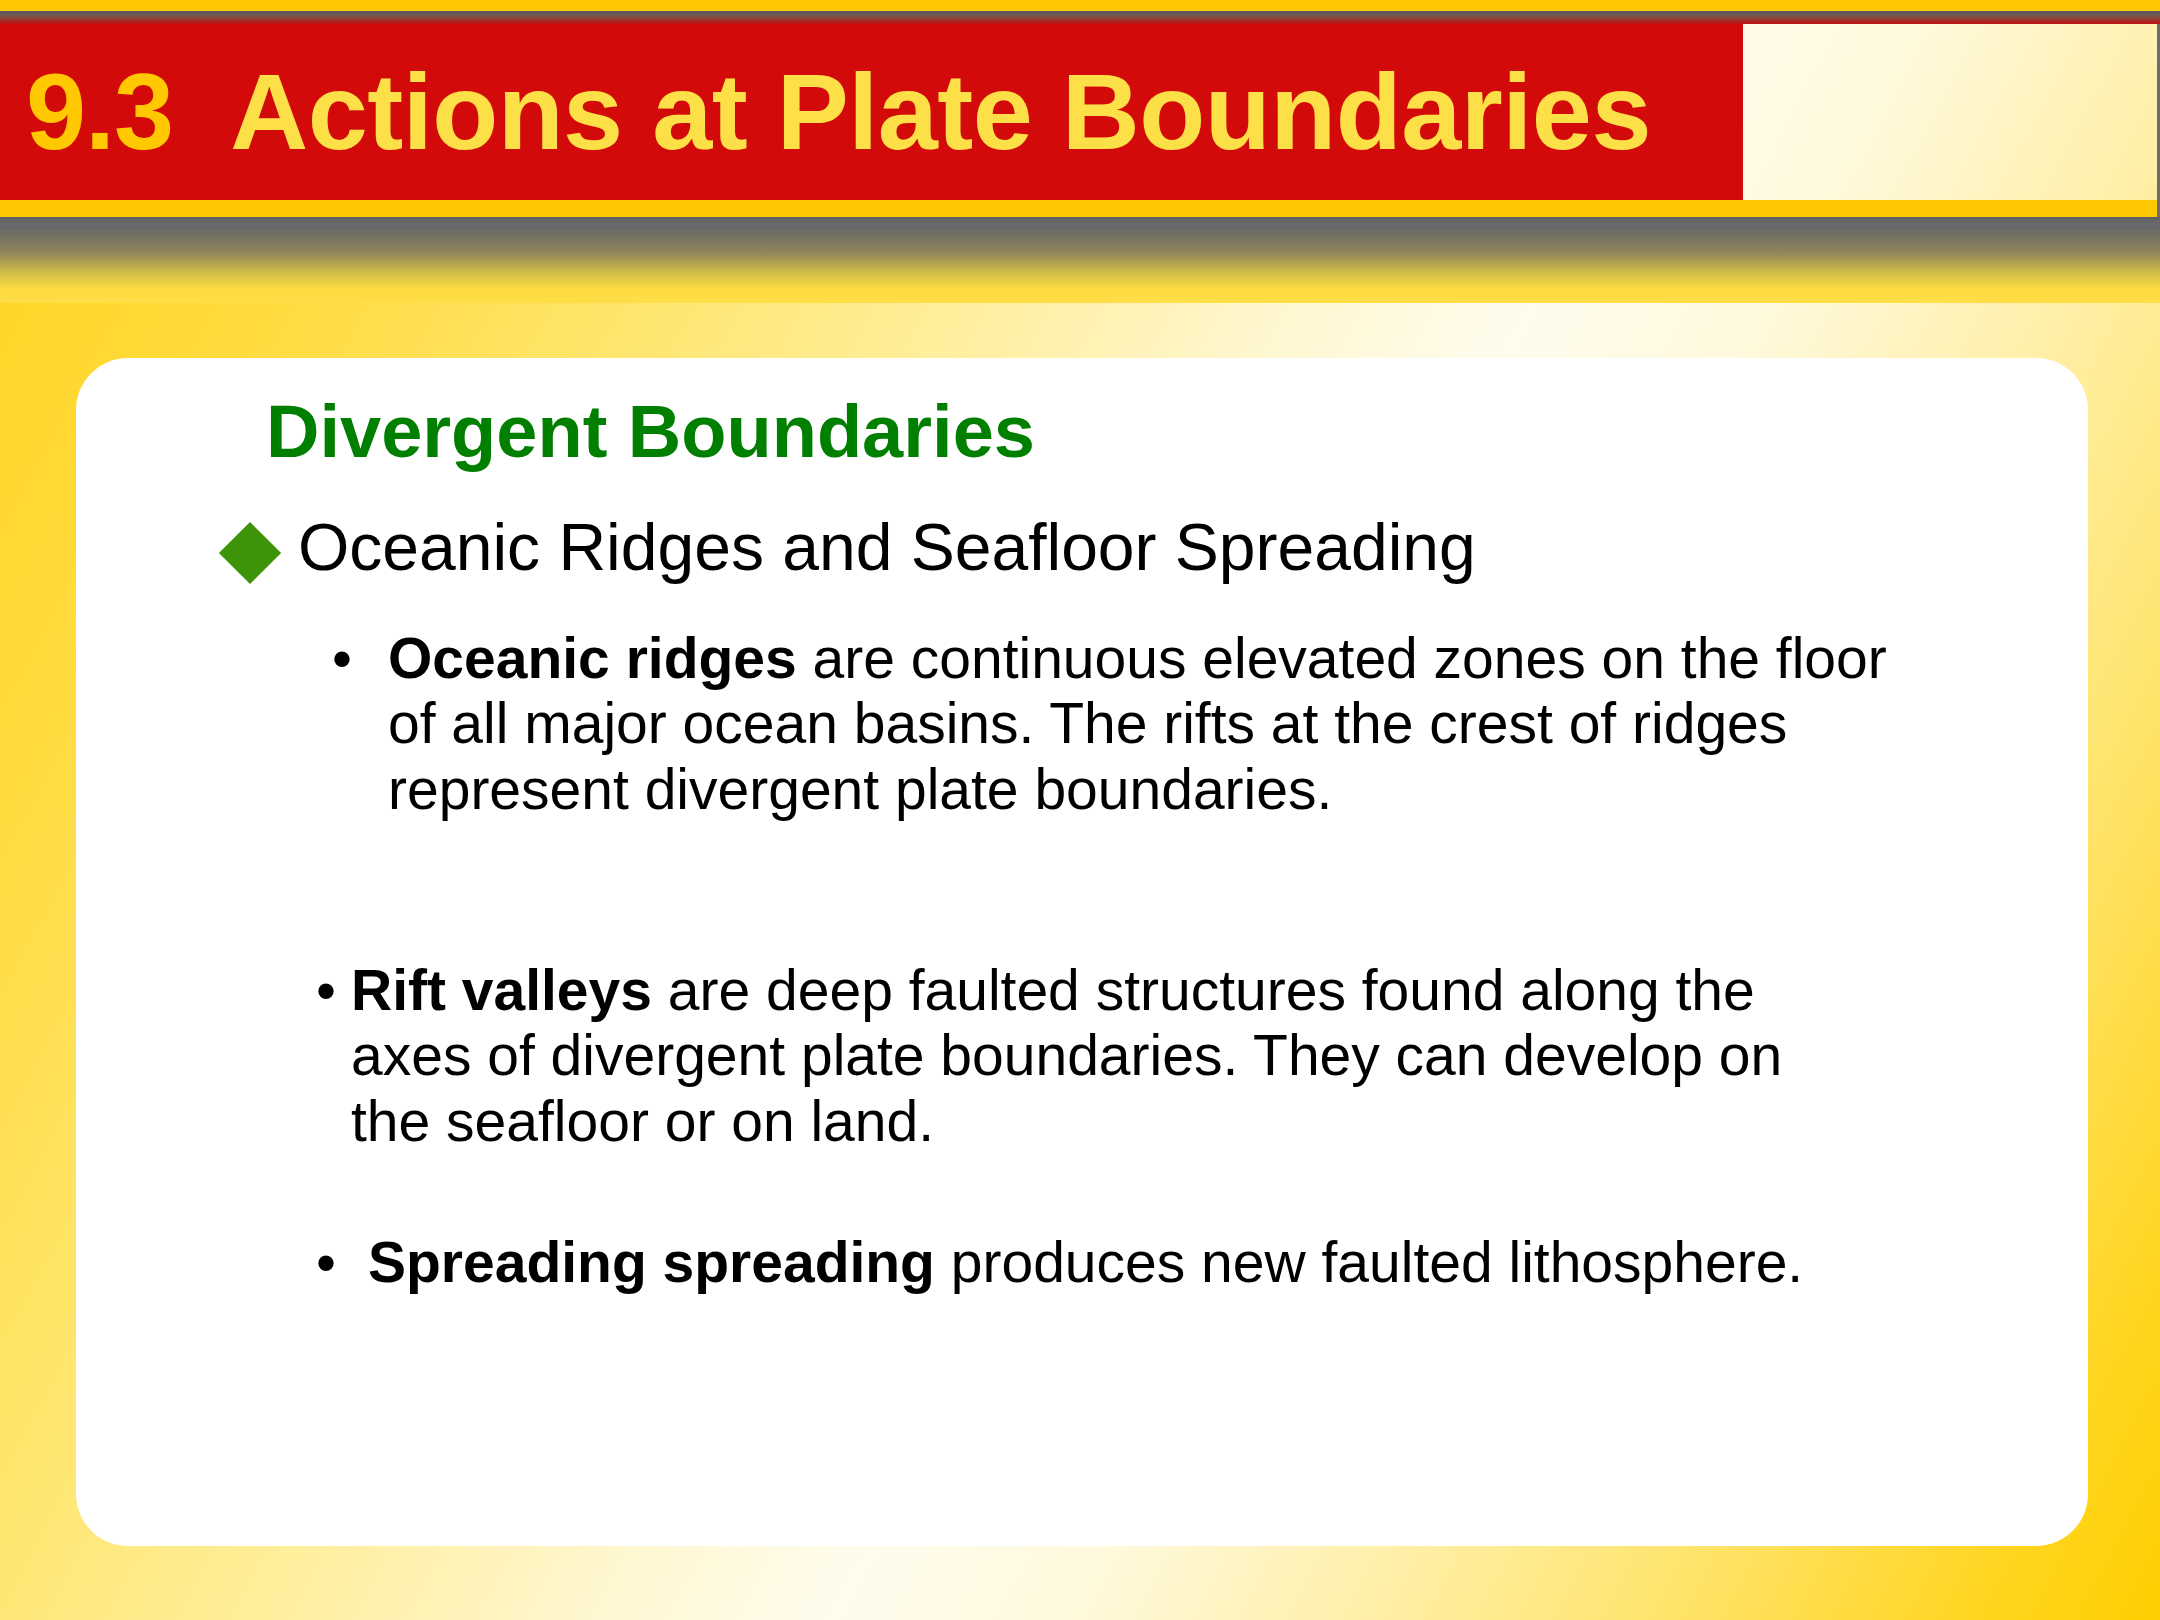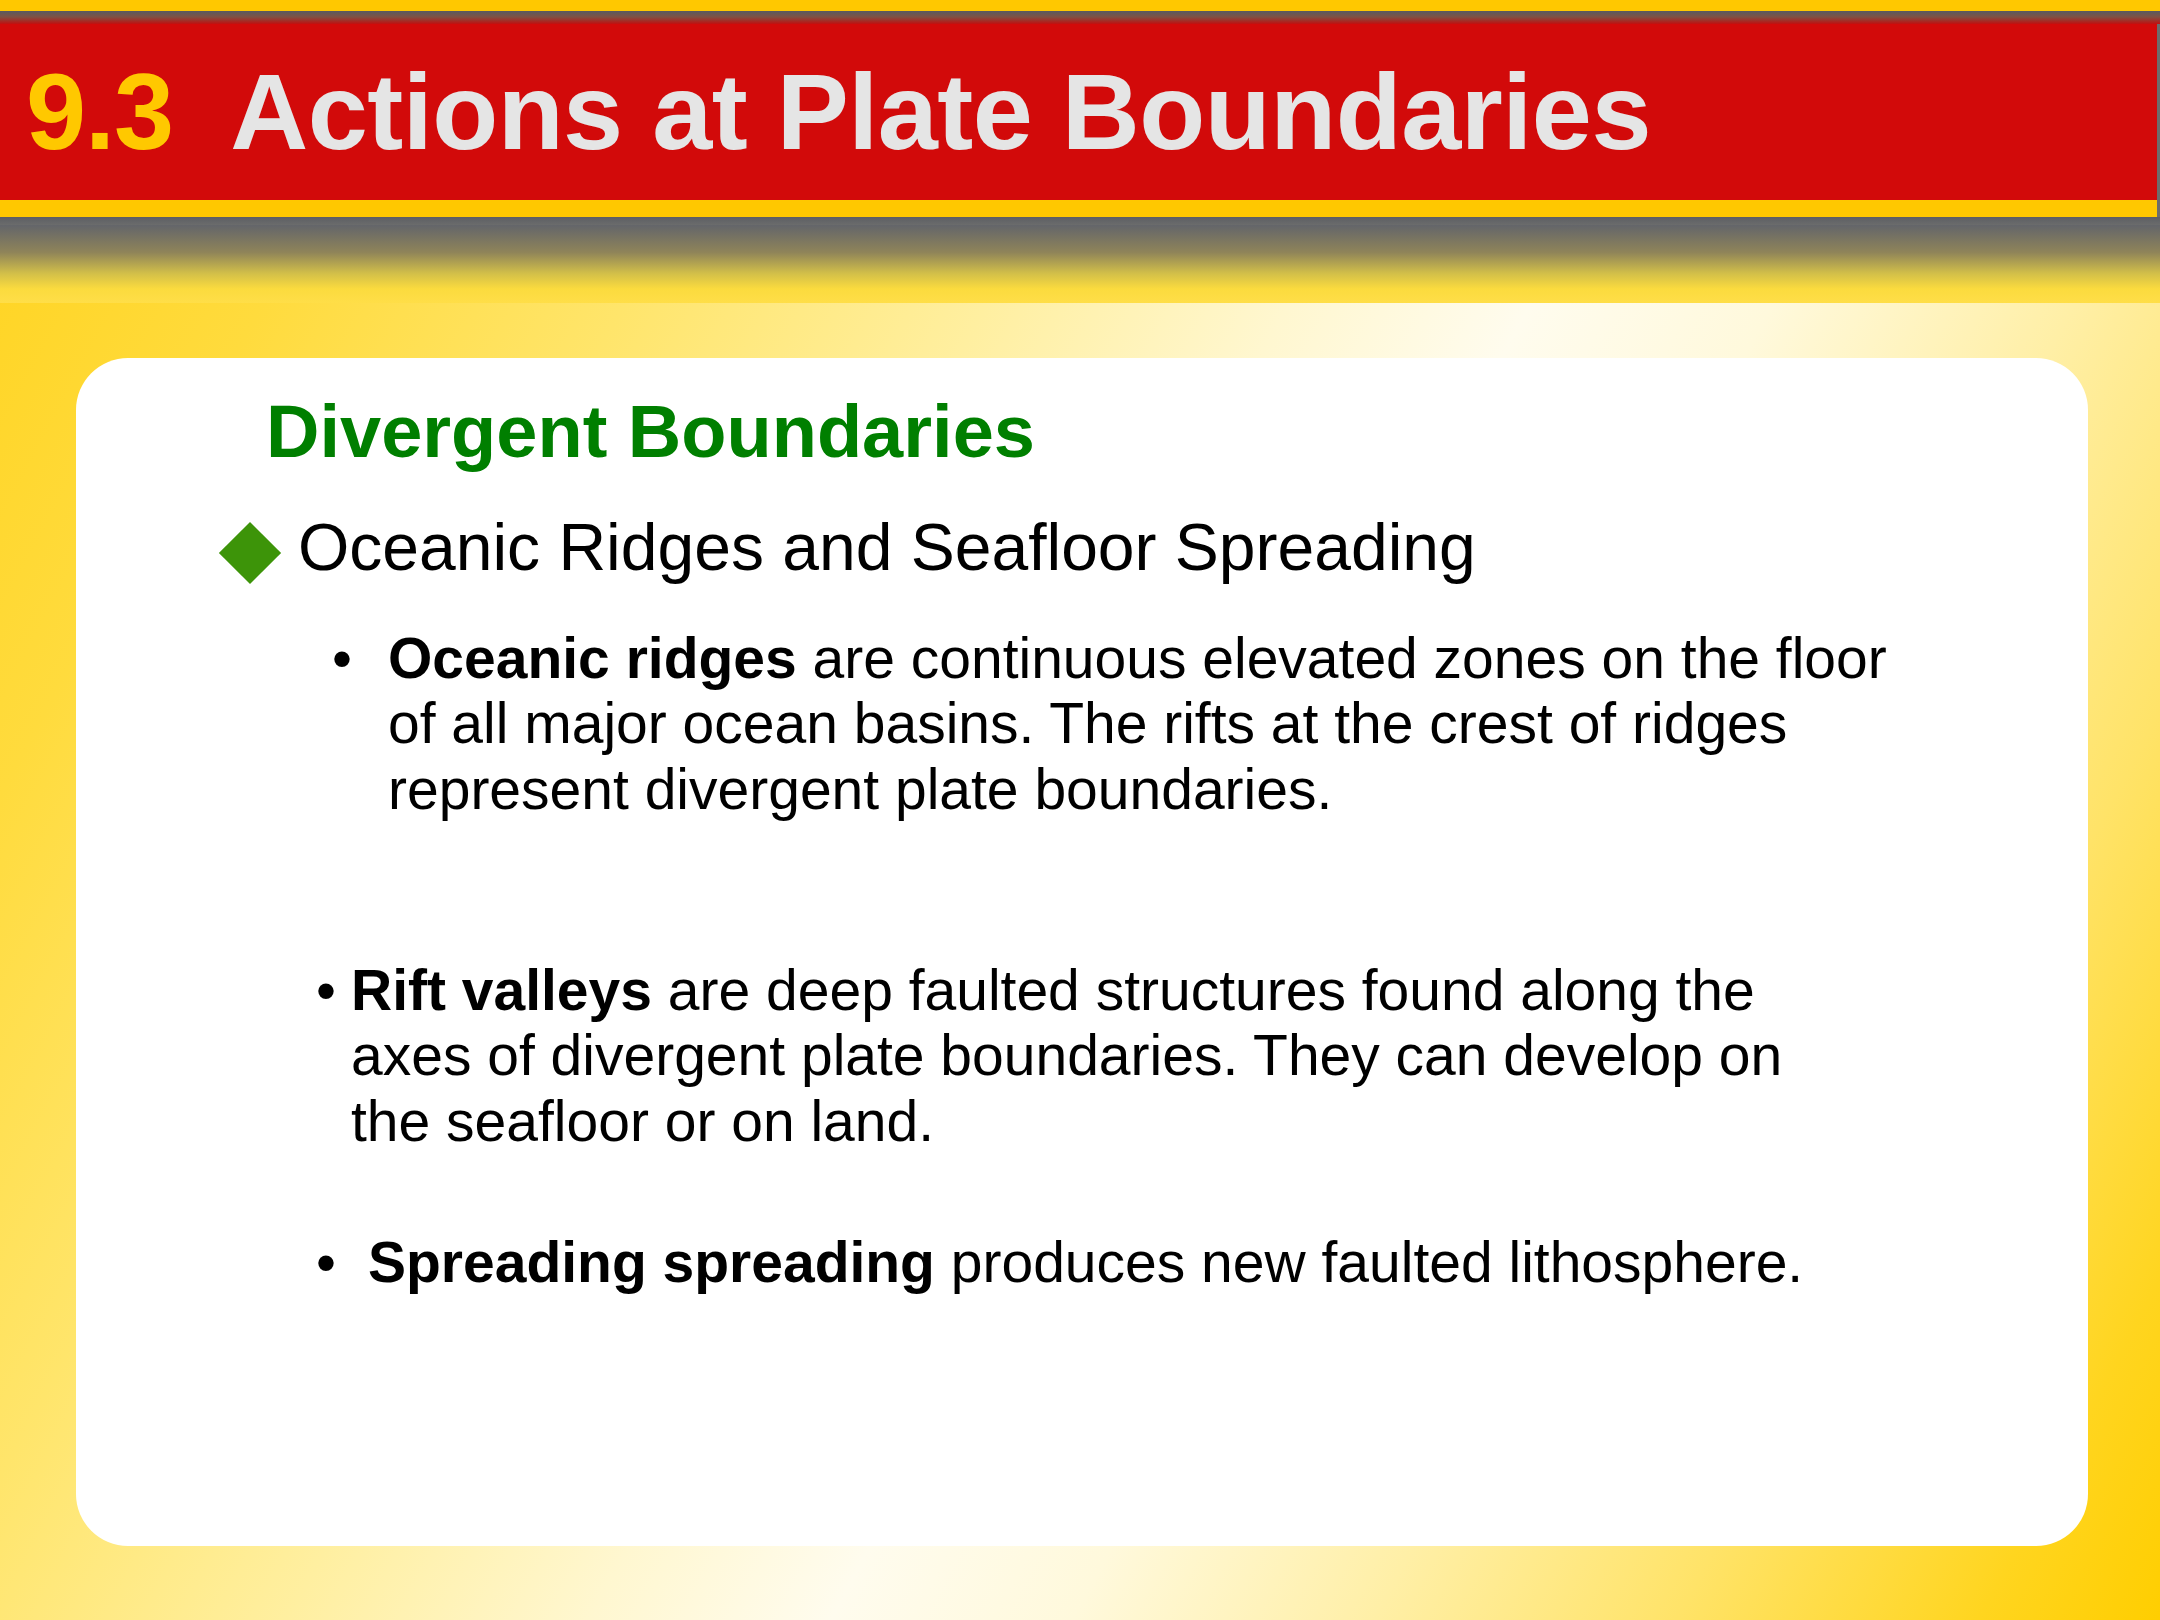--- a/index.html
+++ b/index.html
@@ -46,21 +46,21 @@
     position: absolute;
     left: 0; top: 11px;
     width: 2160px; height: 13px;
     background: linear-gradient(180deg, #585A60 0%, #7E5244 45%, #C11010 100%);
   }
 
   
   .banner {
     position: absolute;
     left: 0; top: 24px;
-    width: 2157px;
+    width: 1743px;
     height: 176px;
     background: #D20A0A;
     display: flex;
     align-items: center;
   }
   .banner-gold-strip {
     position: absolute;
     left: 0; top: 200px;
     width: 2157px; height: 17px;
     background: #FFC800;
@@ -92,21 +92,21 @@
   .banner-num {
     color: #FFC800;
     font-size: 108px;
     font-weight: bold;
     line-height: 1;
     margin-left: 26px;
     letter-spacing: -1px;
     white-space: nowrap;
   }
   .banner-title {
-    color: #e5e5e5;
+    color: #fde047;
     font-size: 108px;
     font-weight: bold;
     line-height: 1;
     margin-left: 57px;
     letter-spacing: -0.5px;
     white-space: nowrap;
   }
 
   
   .card {

